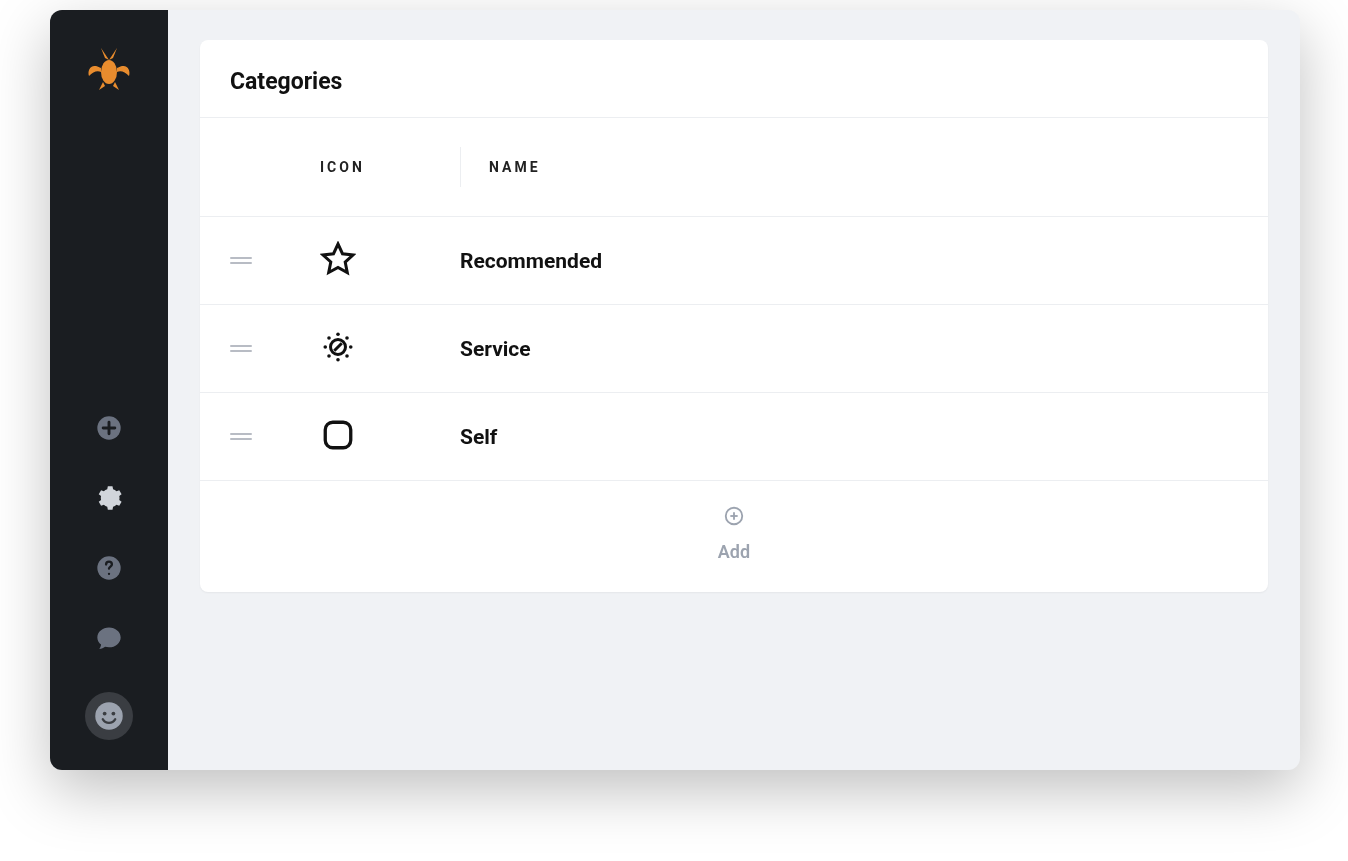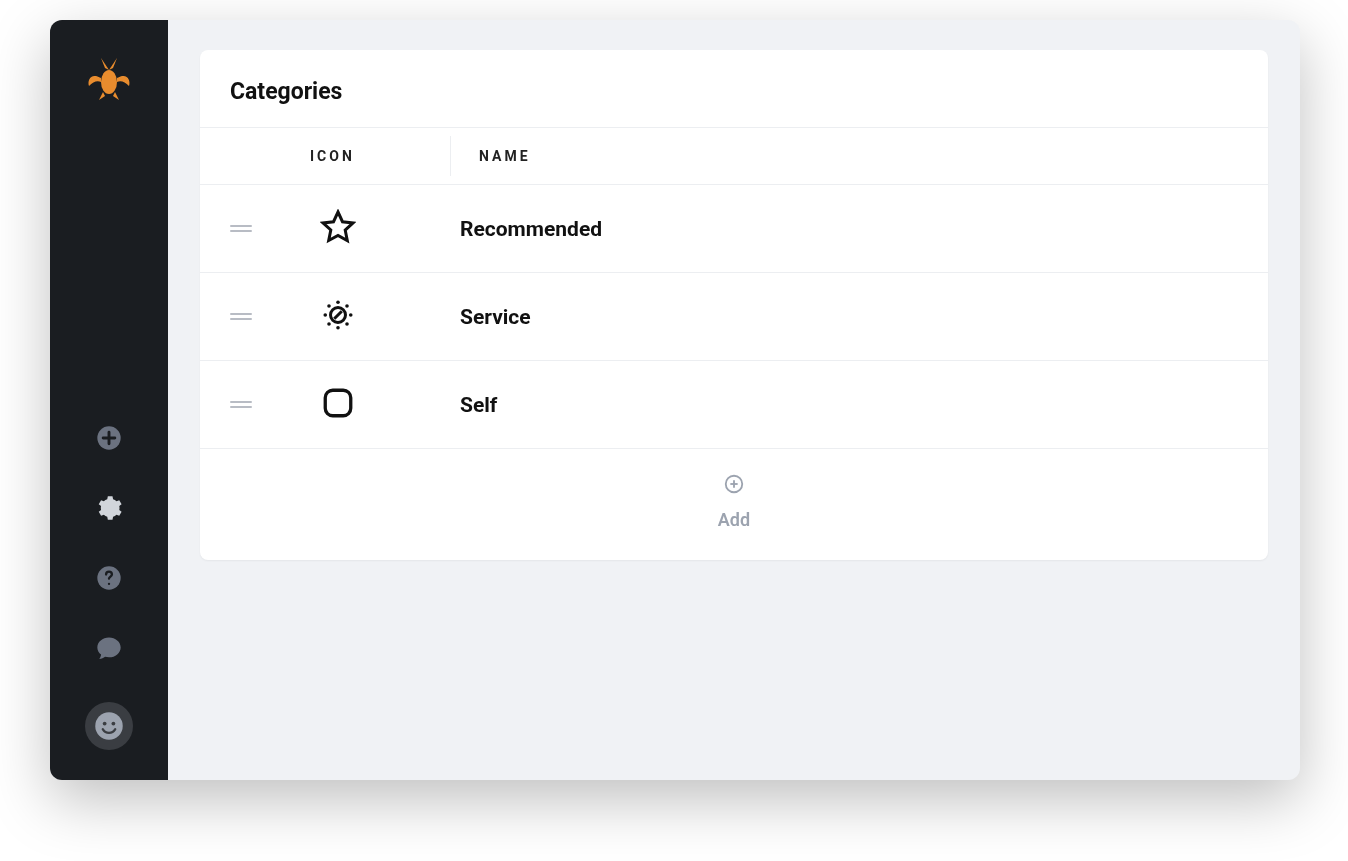--- a/index.html
+++ b/index.html
@@ -9,21 +9,21 @@
     }
     body {
       font-family: -apple-system, BlinkMacSystemFont, "Segoe UI", Roboto, Helvetica, Arial, sans-serif;
       background: #fff;
       width: 1348px;
       height: 861px;
       position: relative;
     }
     .app-window {
       position: absolute;
-      top: 20px;
+      top: 10px;
       left: 50px;
       width: 1250px;
       height: 760px;
       background: #f0f2f5;
       border-radius: 12px;
       overflow: hidden;
       box-shadow: 0 20px 60px rgba(0,0,0,0.25);
       display: flex;
     }
     .sidebar {
@@ -97,22 +97,22 @@
       border-top: 1px solid #eceef1;
       font-size: 17px;
       line-height: 1.75;
       color: #222;
     }
     .table-header {
       display: flex;
       align-items: center;
       border-top: 1px solid #eceef1;
       border-bottom: 1px solid #eceef1;
-      padding: 0 20px;
-      height: 58px;
+      padding: 0 30px;
+      height: 100px;
     }
     .col-drag {
       width: 90px;
     }
     .col-icon {
       width: 140px;
       display: flex;
       align-items: center;
     }
     .col-name {

